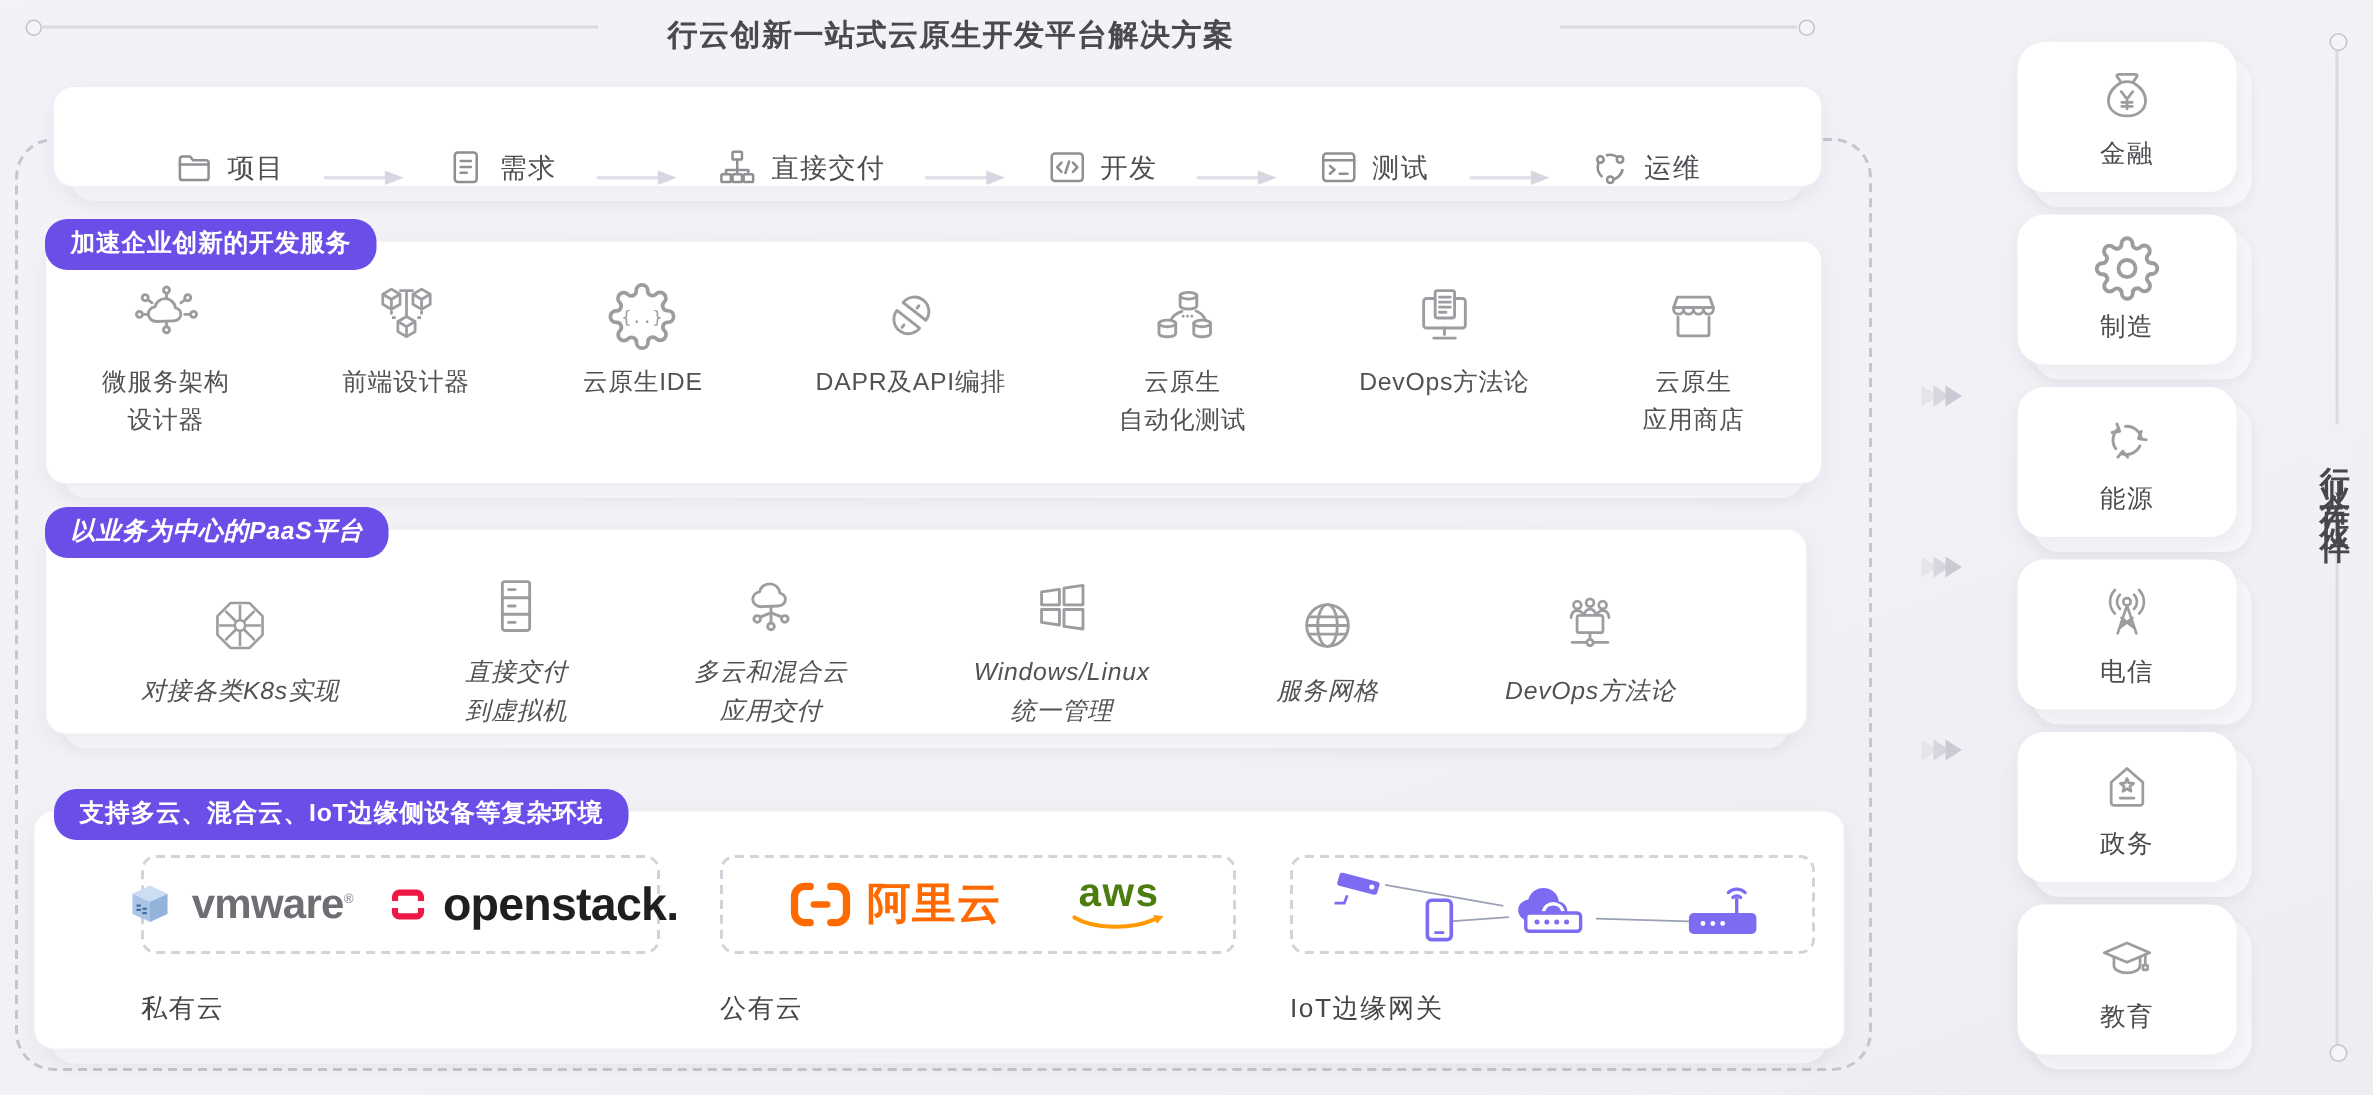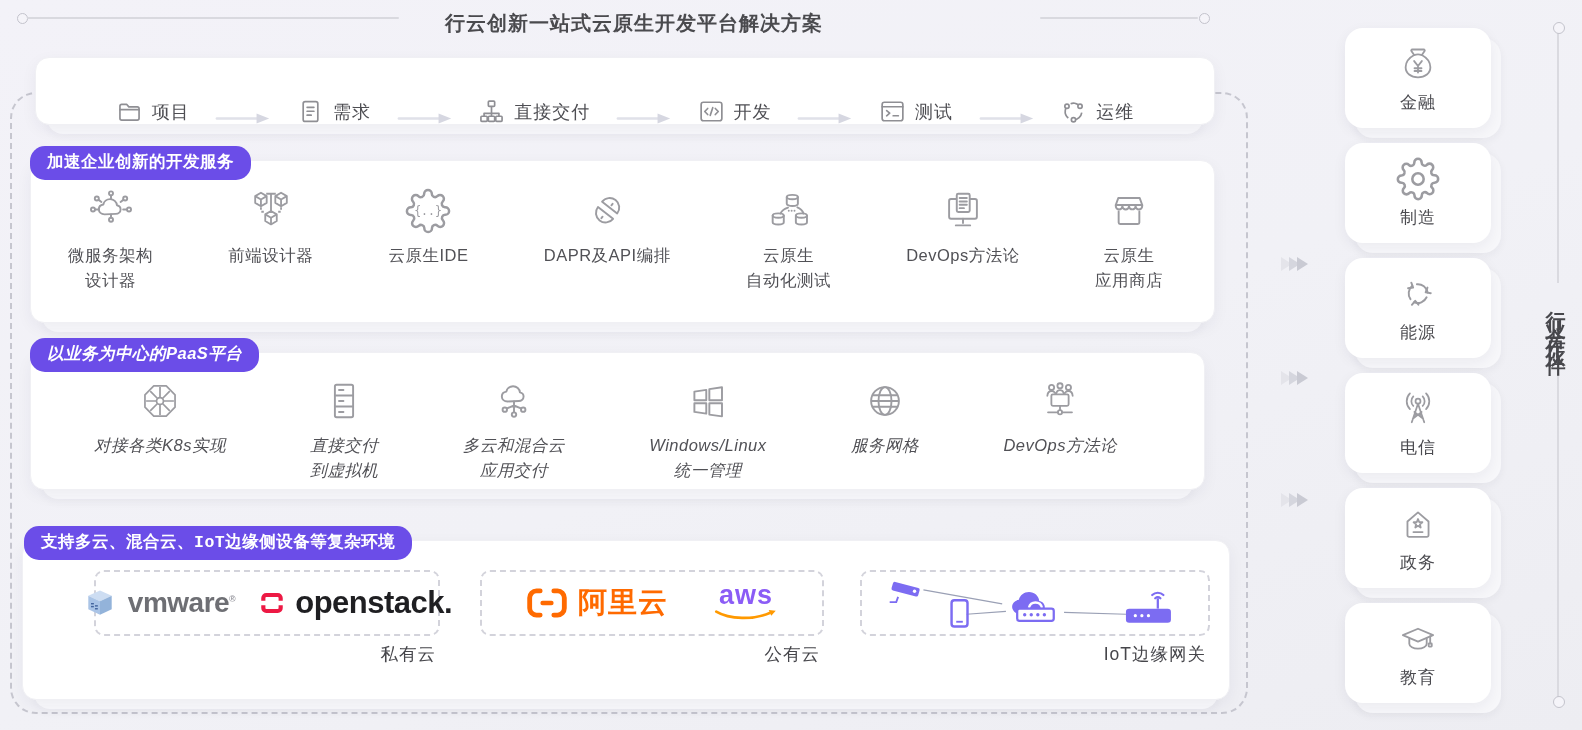--- a/index.html
+++ b/index.html
@@ -31,38 +31,38 @@
     padding:0 55px;z-index:2;}
   .wf-step{display:flex;align-items:center;gap:9px;}
   .wf-icon{color:#8f8f94;display:flex;}
   .wf-icon svg{width:27px;height:27px;}
   .wf-label{font-size:18px;color:#4e4e53;font-weight:500;letter-spacing:1px;}
   .wf-arrow{display:flex;align-items:center;}
   .wf-arrow svg{width:56px;height:13px;}
   
   .items{position:absolute;inset:0;z-index:2;display:flex;justify-content:space-between;align-items:flex-start;}
   .items-1{padding:22px 52px 0 38px;}
-  .items-2{padding:20px 88px 0 64px;}
+  .items-2{padding:20px 88px 0 64px;align-items:center;}
   .svc-item{display:flex;flex-direction:column;align-items:center;}
   .svc-icon{height:52px;display:flex;align-items:flex-end;justify-content:center;color:#9c9ca1;}
   .svc-icon svg{width:46px;height:46px;}
   .svc-label{margin-top:9px;font-size:16.5px;color:#515156;text-align:center;line-height:1.52;
     font-weight:500;letter-spacing:.5px;}
   
   .cloud-box{position:absolute;top:30px;height:62px;border:2px dashed #d3d3db;border-radius:10px;
     display:flex;align-items:center;justify-content:center;z-index:2;background:transparent;gap:24px;}
-  .cloud-label{position:absolute;top:102px;text-align:right;font-size:17.5px;color:#46464b;
+  .cloud-label{position:absolute;top:120px;text-align:left;font-size:17.5px;color:#46464b;
     font-weight:500;z-index:2;letter-spacing:1px;}
   .logo-group{display:flex;align-items:center;gap:10px;}
   .vmware-text{font-size:28px;font-weight:700;color:#6e6f74;letter-spacing:-.5px;}
   .reg-mark{font-size:9px;color:#9b9ba2;vertical-align:super;}
   .openstack-text{font-size:31px;font-weight:800;color:#1f1f22;letter-spacing:-.5px;}
   .ali-text{font-size:29px;color:#ff6a00;font-weight:600;letter-spacing:1px;text-align:center;}
   .aws-block{display:flex;flex-direction:column;align-items:center;}
-  .aws-text{font-size:27px;font-weight:800;color:#8b5cf6;letter-spacing:1px;line-height:.95;}
+  .aws-text{font-size:27px;font-weight:800;color:#4d7c0f;letter-spacing:1px;line-height:.95;}
   
   .gap-chevrons{position:absolute;display:flex;align-items:center;}
   .tri{width:0;height:0;border-top:7px solid transparent;border-bottom:7px solid transparent;
     border-left:11px solid #c9cad3;margin-left:-3px;}
   .tri.t1{border-left-color:#e4e4ea;}
   .tri.t2{border-left-color:#d5d6de;}
   
   .sidebar{position:absolute;left:1345px;top:28px;width:146px;display:flex;flex-direction:column;gap:15px;}
   .sb-wrap{position:relative;height:100px;}
   .sb-echo{position:absolute;left:10px;top:10px;width:100%;height:100%;background:#f7f7fa;
@@ -388,21 +388,21 @@
           </svg>
         </div>
         <div class="svc-label"><span>DevOps方法论</span></div>
       </div>
     </div>
 </div>
 
 <div class="panel-wrap" style="left:22px;top:540px;width:1208px;height:160px;">
   <div class="panel-echo"></div>
   <div class="panel"></div>
-  <div class="badge" style="left:2px;font-family:Liberation Mono, monospace;">支持多云、混合云、IoT边缘侧设备等复杂环境</div>
+  <div class="badge" style="left:14px;">支持多云、混合云、IoT边缘侧设备等复杂环境</div>
 
   <div class="cloud-box" style="left:72px;width:342px;">
     <div class="logo-group">
       <svg width="36" height="36" viewBox="0 0 40 40">
         <path d="M7 12 L20 6 L33 12 L20 18 Z" fill="#cdddf2"></path>
         <path d="M7 12 V27 L20 33 V18 Z" fill="#aac4e6"></path>
         <path d="M33 12 V27 L20 33 V18 Z" fill="#93b3da"></path>
         <rect x="10" y="20" width="3.2" height="1.6" fill="#46679f"></rect>
         <rect x="10" y="23.2" width="3.2" height="1.6" fill="#46679f"></rect>
         <rect x="14.4" y="22.4" width="3.2" height="1.6" fill="#46679f"></rect>

